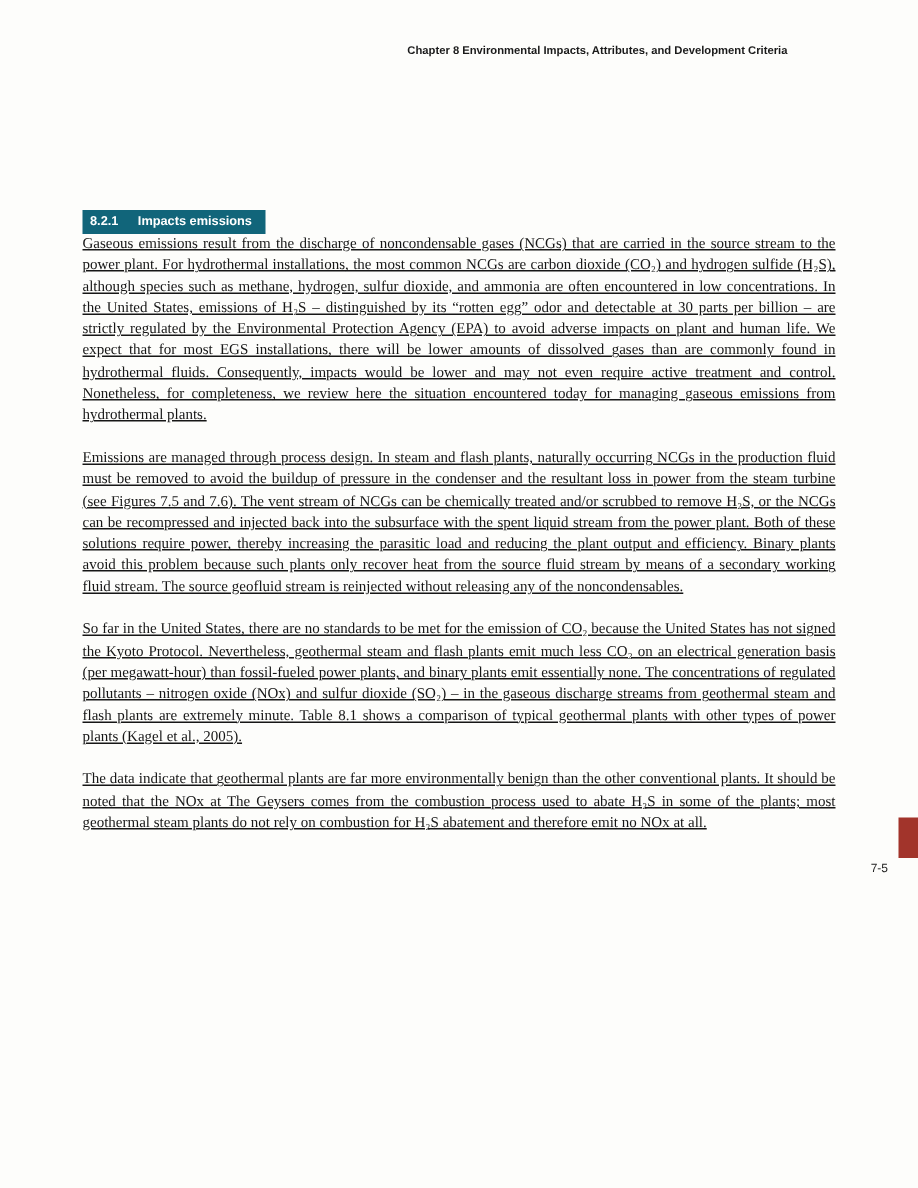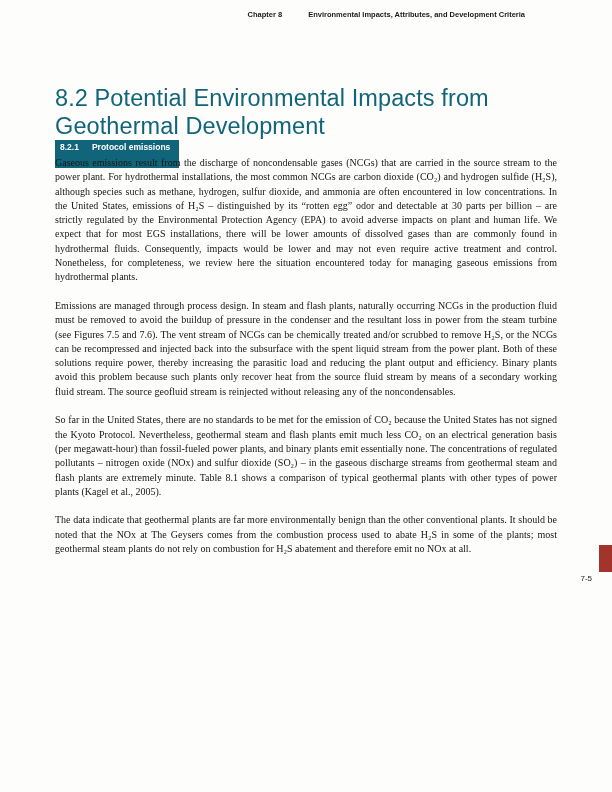--- a/index.html
+++ b/index.html
@@ -8,27 +8,27 @@
     position: relative;
     width: 612px;
     height: 792px;
     background: var(--page-bg, #fdfdfb);
     overflow: hidden;
     font-family: "Liberation Serif", "DejaVu Serif", serif;
     color: var(--text, #161616);
   }
   .running-header {
     position: absolute;
-    top: 10px;
+    top: 29px;
     left: 0;
     right: 87px;
     display: flex;
     justify-content: flex-end;
     align-items: baseline;
-    gap: 26px;
+    gap: 2px;
     font-family: "Liberation Sans", sans-serif;
     font-size: 7.5px;
     font-weight: bold;
     color: #1a1a1a;
     white-space: nowrap;
   }
   .section-title {
     position: absolute;
     left: 55px;
     top: 84px;
@@ -45,32 +45,32 @@
     left: 55px;
     top: 140px;
     display: inline-flex;
     align-items: baseline;
     gap: 13px;
     background: var(--accent-teal, #11657a);
     color: #ffffff;
     font-family: "Liberation Sans", sans-serif;
     font-size: 8.5px;
     font-weight: bold;
-    padding: 2px 9px 16px 5px;
+    padding: 2px 9px 4px 5px;
   }
   .body-text {
     position: absolute;
     left: 55px;
     top: 156px;
     width: 502px;
     font-size: 10px;
     line-height: 14.3px;
     text-align: justify;
   }
-  .body-text p { margin-bottom: 14.3px; }
+  .body-text p { margin-bottom: 14.3px; text-decoration: underline; }
   .body-text p:last-child { margin-bottom: 0; }
   .side-tab {
     position: absolute;
     right: 0;
     top: 545px;
     width: 13px;
     height: 27px;
     background: var(--tab-red, #a2342b);
   }
   .page-number {
@@ -85,28 +85,24 @@
 </head>
 <body>
 
 <div class="page">
 
   <div class="running-header">
     <span>Chapter 8</span>
     <span>Environmental Impacts, Attributes, and Development Criteria</span>
   </div>
 
-  <h1 class="section-title">
-    <span class="title-line">8.2 Potential Environmental Impacts from</span>
-    <span class="title-line">Geothermal Development</span>
-  </h1>
 
   <div class="subsection-badge">
     <span>8.2.1</span>
-    <span>Protocol emissions</span>
+    <span>Impacts emissions</span>
   </div>
 
   <div class="body-text">
     <p>Gaseous emissions result from the discharge of noncondensable gases (NCGs) that are carried in the source stream to the power plant. For hydrothermal installations, the most common NCGs are carbon dioxide (CO₂) and hydrogen sulfide (H₂S), although species such as methane, hydrogen, sulfur dioxide, and ammonia are often encountered in low concentrations. In the United States, emissions of H₂S – distinguished by its “rotten egg” odor and detectable at 30 parts per billion – are strictly regulated by the Environmental Protection Agency (EPA) to avoid adverse impacts on plant and human life. We expect that for most EGS installations, there will be lower amounts of dissolved gases than are commonly found in hydrothermal fluids. Consequently, impacts would be lower and may not even require active treatment and control. Nonetheless, for completeness, we review here the situation encountered today for managing gaseous emissions from hydrothermal plants.</p>
     <p>Emissions are managed through process design. In steam and flash plants, naturally occurring NCGs in the production fluid must be removed to avoid the buildup of pressure in the condenser and the resultant loss in power from the steam turbine (see Figures 7.5 and 7.6). The vent stream of NCGs can be chemically treated and/or scrubbed to remove H₂S, or the NCGs can be recompressed and injected back into the subsurface with the spent liquid stream from the power plant. Both of these solutions require power, thereby increasing the parasitic load and reducing the plant output and efficiency. Binary plants avoid this problem because such plants only recover heat from the source fluid stream by means of a secondary working fluid stream. The source geofluid stream is reinjected without releasing any of the noncondensables.</p>
     <p>So far in the United States, there are no standards to be met for the emission of CO₂ because the United States has not signed the Kyoto Protocol. Nevertheless, geothermal steam and flash plants emit much less CO₂ on an electrical generation basis (per megawatt-hour) than fossil-fueled power plants, and binary plants emit essentially none. The concentrations of regulated pollutants – nitrogen oxide (NOx) and sulfur dioxide (SO₂) – in the gaseous discharge streams from geothermal steam and flash plants are extremely minute. Table 8.1 shows a comparison of typical geothermal plants with other types of power plants (Kagel et al., 2005).</p>
     <p>The data indicate that geothermal plants are far more environmentally benign than the other conventional plants. It should be noted that the NOx at The Geysers comes from the combustion process used to abate H₂S in some of the plants; most geothermal steam plants do not rely on combustion for H₂S abatement and therefore emit no NOx at all.</p>
   </div>
 
   <div class="side-tab"></div>

